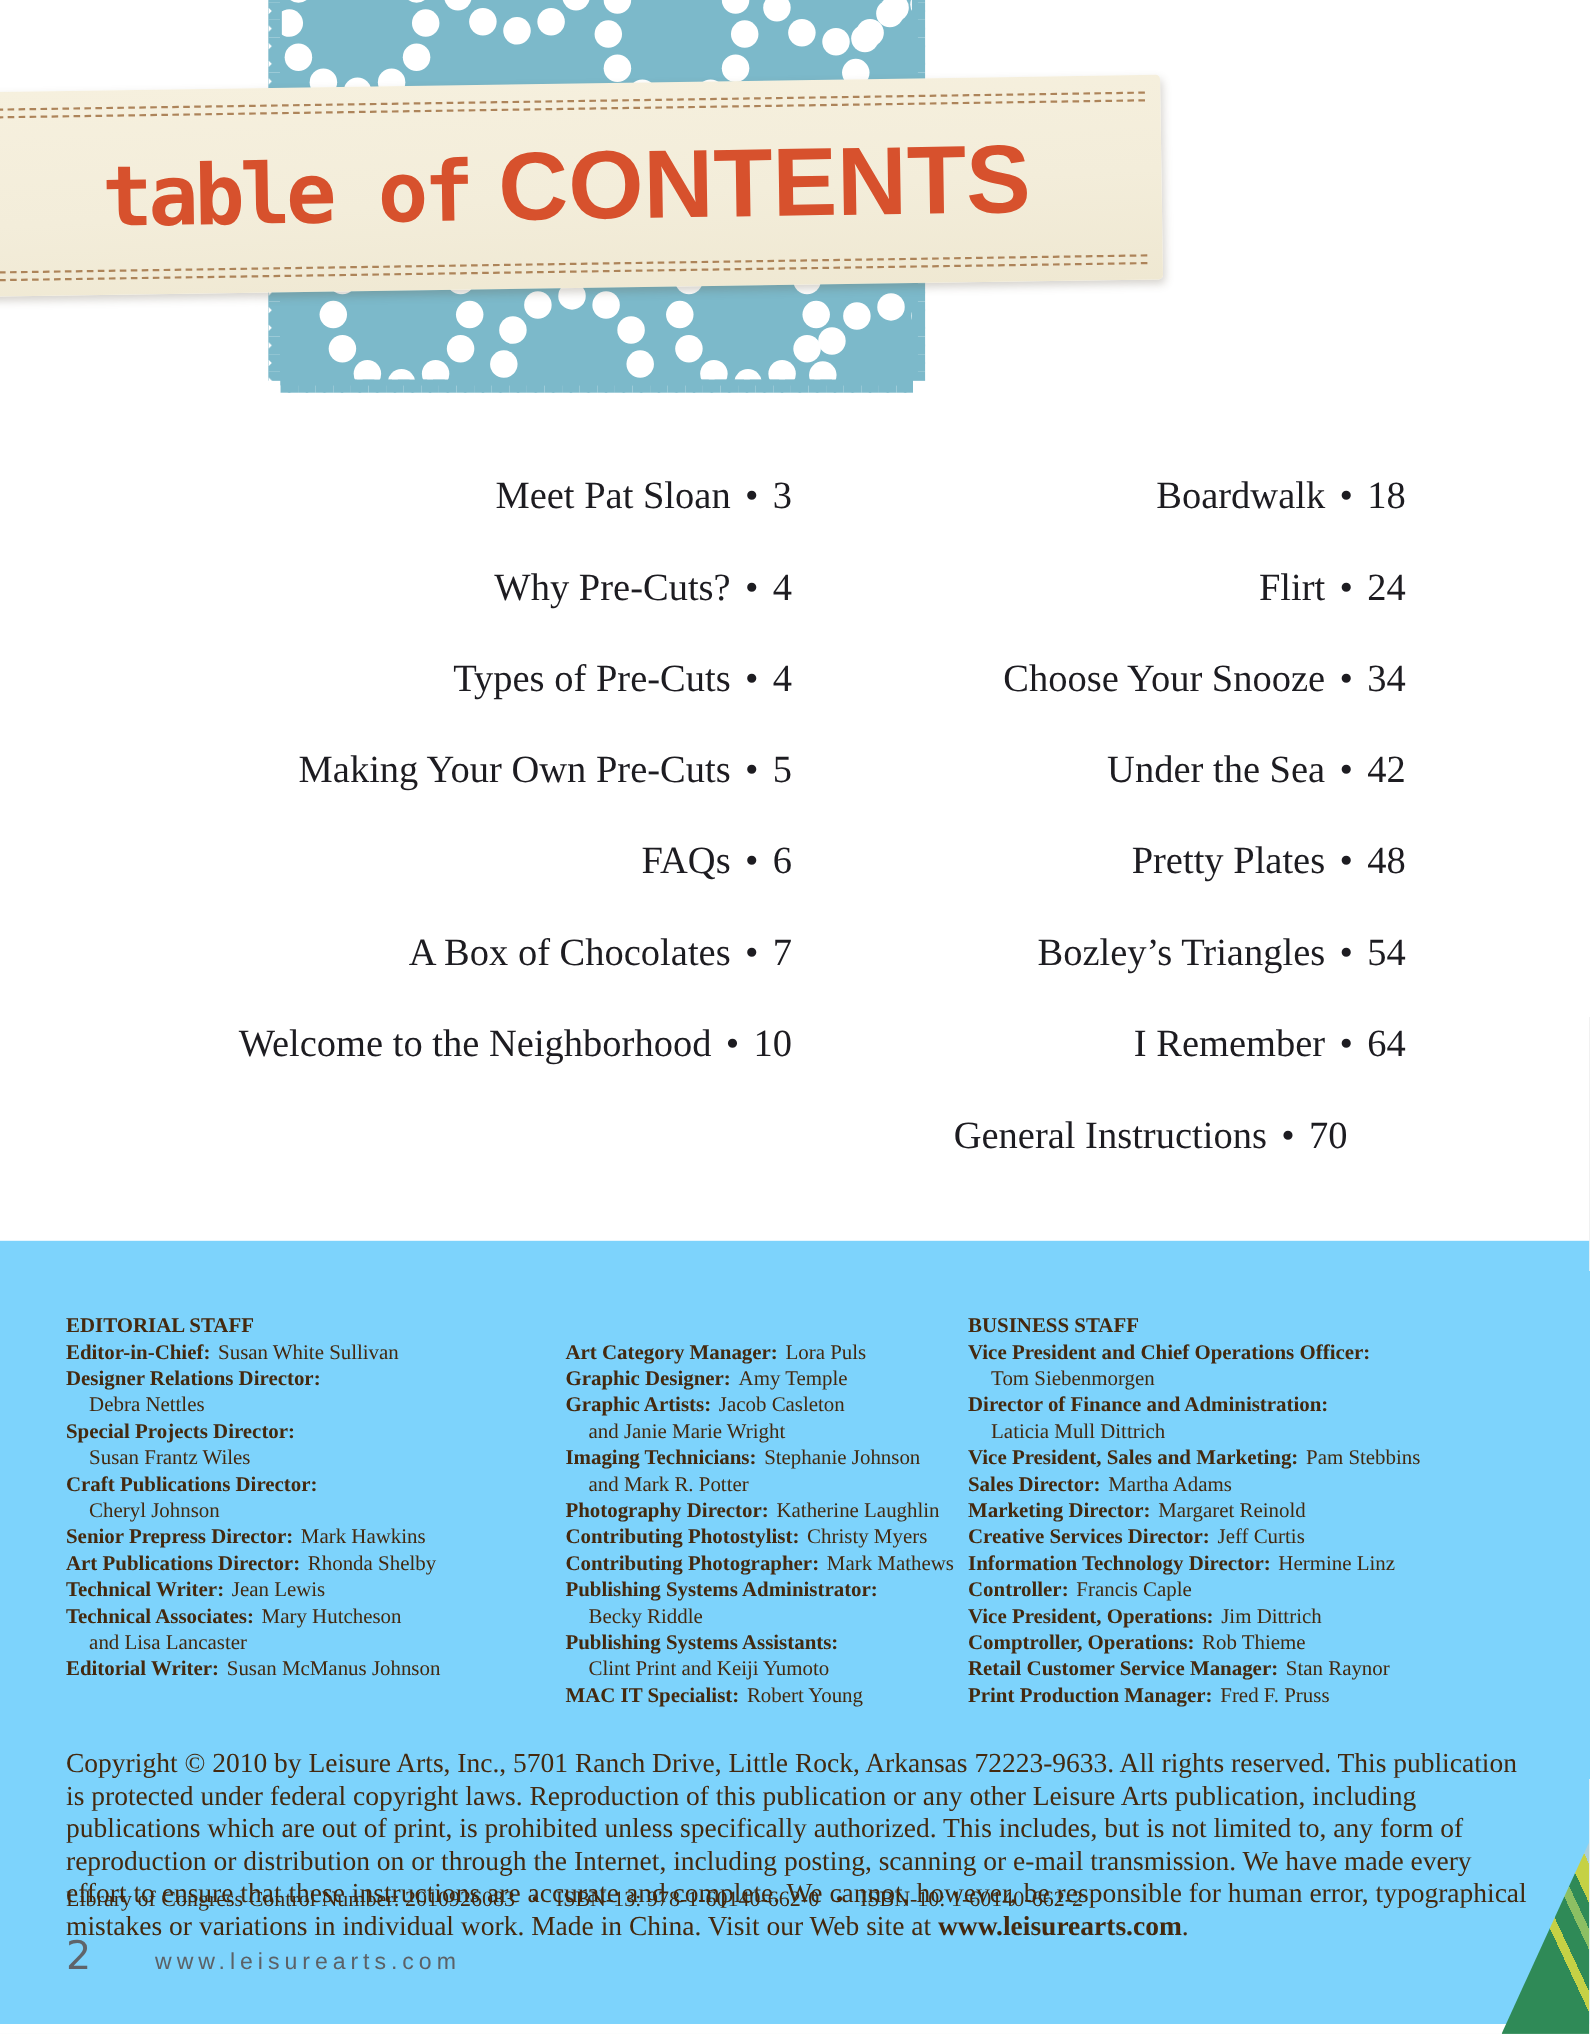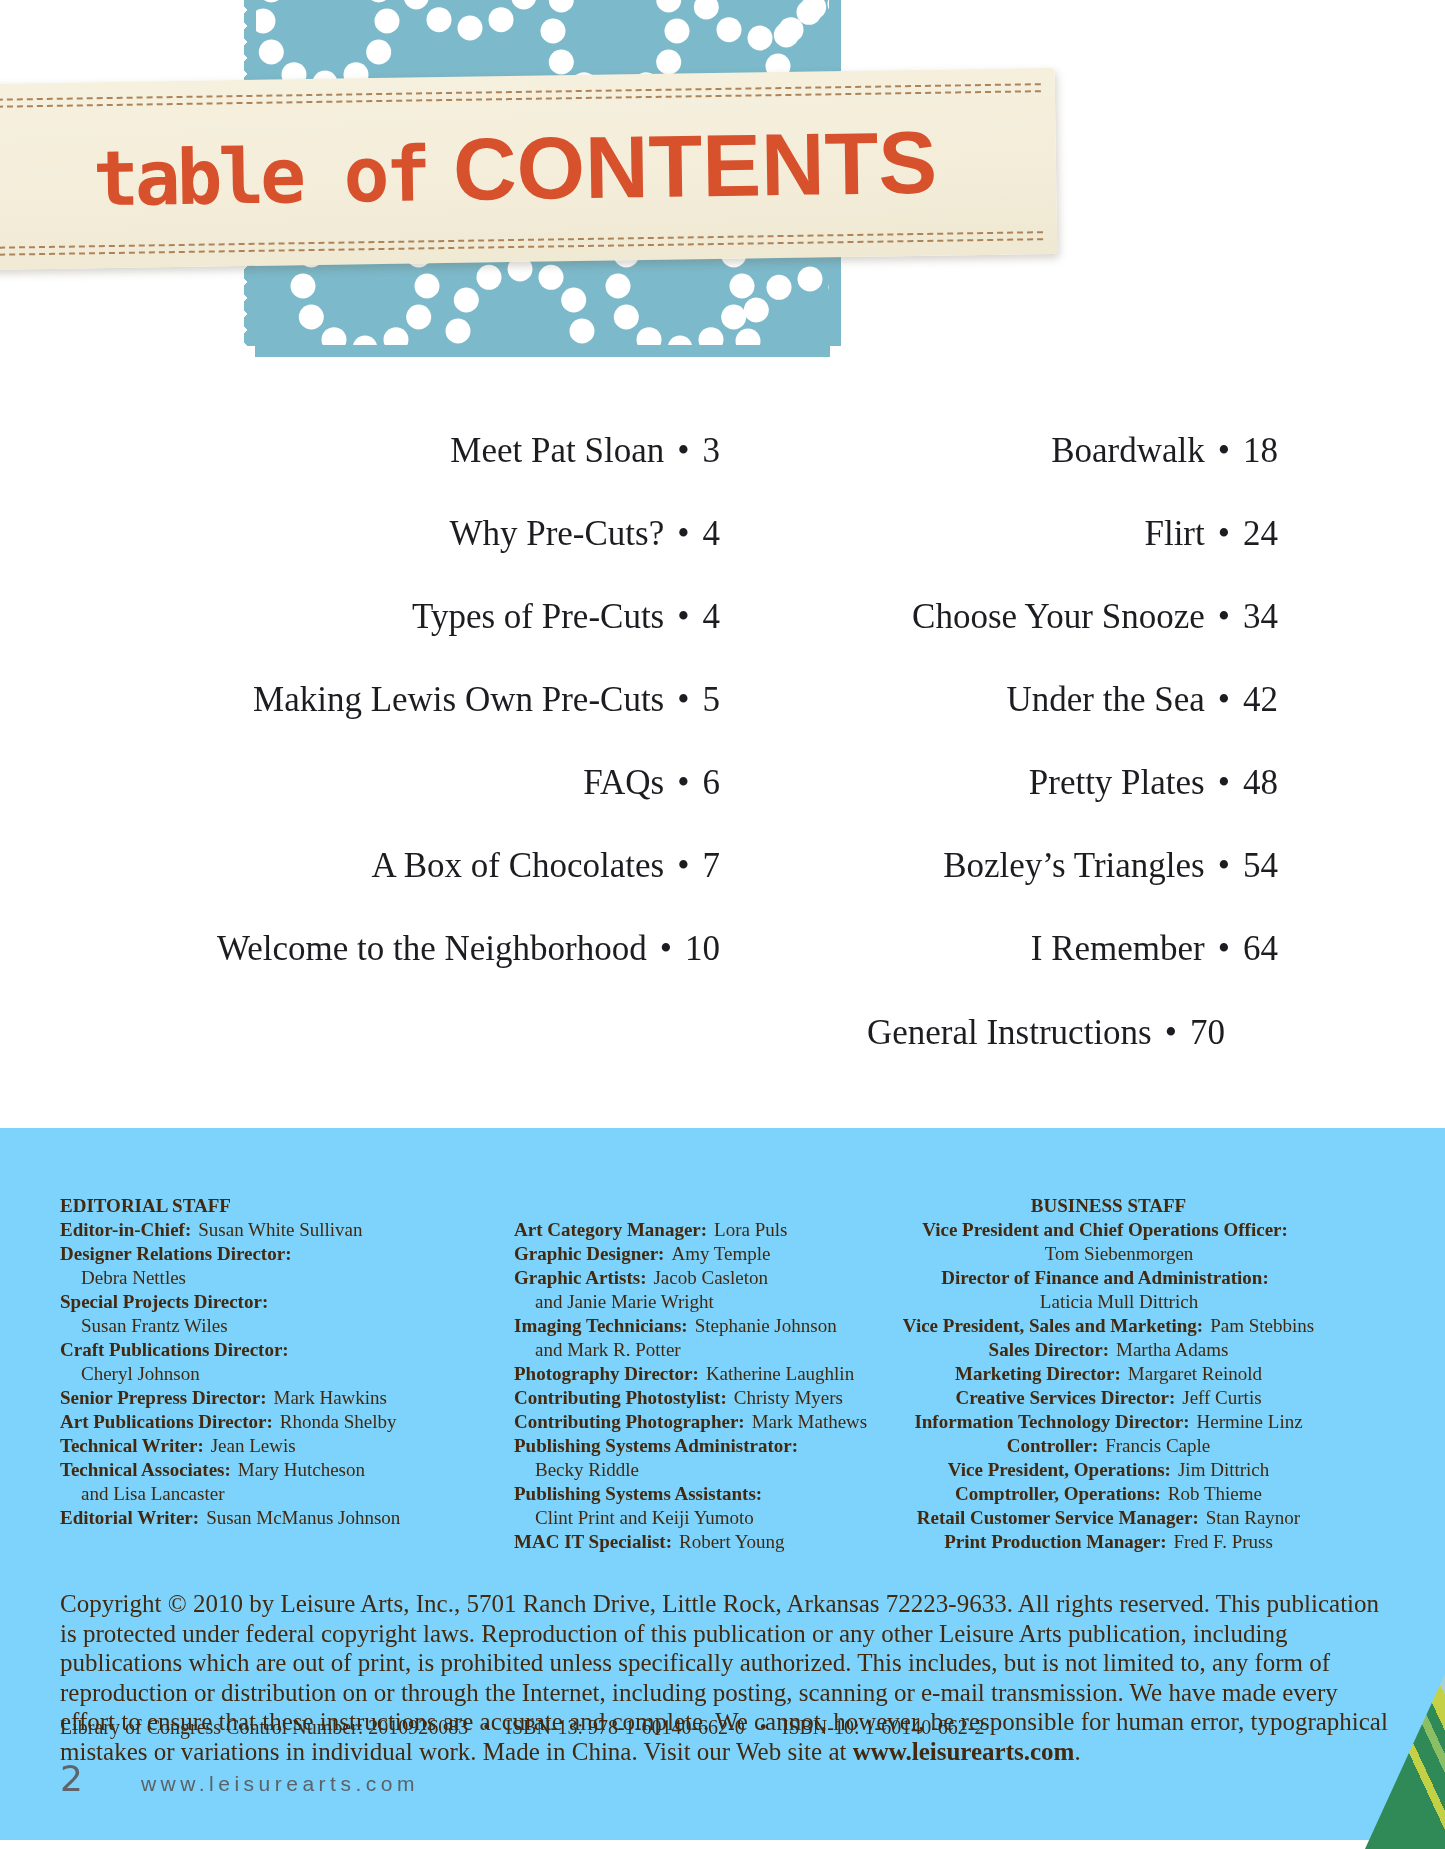--- a/index.html
+++ b/index.html
@@ -72,21 +72,21 @@
   }
 
   
   .panel {
     position:absolute; left:0; top:1128px; width:1445px; height:712px;
     background:#7dd3fc; color:#44290f;
   }
   .staff-col { position:absolute; top:66px; font-size:19px; line-height:24px; }
   .staff-col.c1 { left:60px;  width:412px; }
   .staff-col.c2 { left:478px; width:428px; padding-top:24px;margin-left:36px; }
-  .staff-col.c3 { left:856px; width:505px;text-align:center; }
+  .staff-col.c3 { left:880px; width:505px; }
   .staff-h { font-weight:bold; }
   .staff-line .lbl { font-weight:bold; margin-right:7px; }
   .staff-line .cont { display:block; padding-left:21px; }
 
   .legal {
     position:absolute; left:60px; top:436px; width:1335px;
     font-size:25px; line-height:29.5px;
   }
   .legal b { font-weight:bold; }
   .loc-line {
@@ -181,21 +181,21 @@
 
       <div class="toc-row">
         <span>Why Pre-Cuts?</span><span class="dot">•</span><span>4</span>
       </div>
 
       <div class="toc-row">
         <span>Types of Pre-Cuts</span><span class="dot">•</span><span>4</span>
       </div>
 
       <div class="toc-row">
-        <span>Making Lewis Own Pre-Cuts</span><span class="dot">•</span><span>5</span>
+        <span>Making Your Own Pre-Cuts</span><span class="dot">•</span><span>5</span>
       </div>
 
       <div class="toc-row">
         <span>FAQs</span><span class="dot">•</span><span>6</span>
       </div>
 
       <div class="toc-row">
         <span>A Box of Chocolates</span><span class="dot">•</span><span>7</span>
       </div>
 

